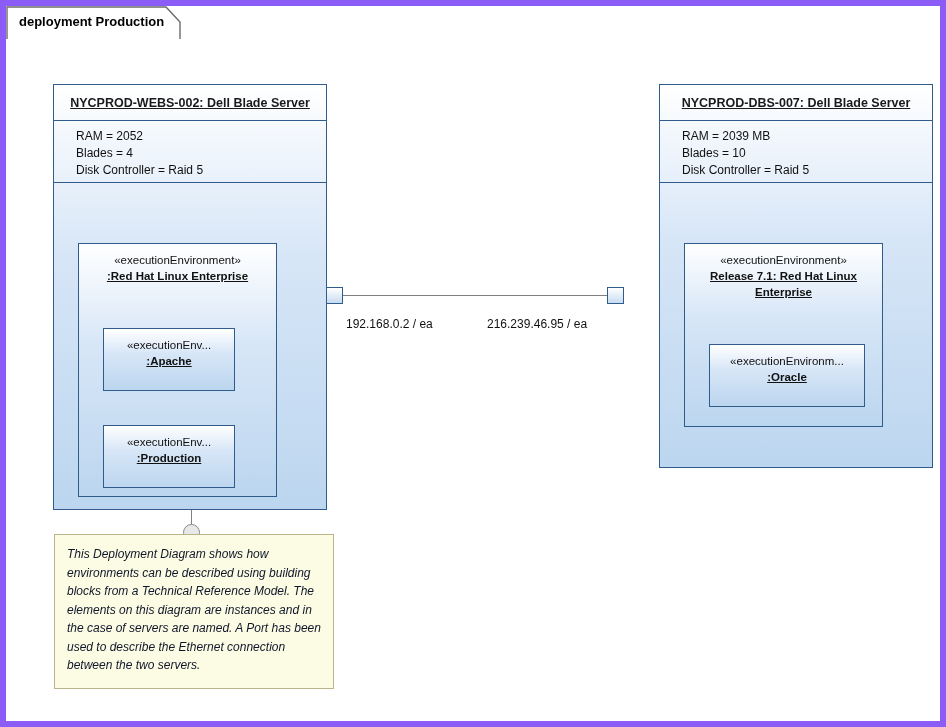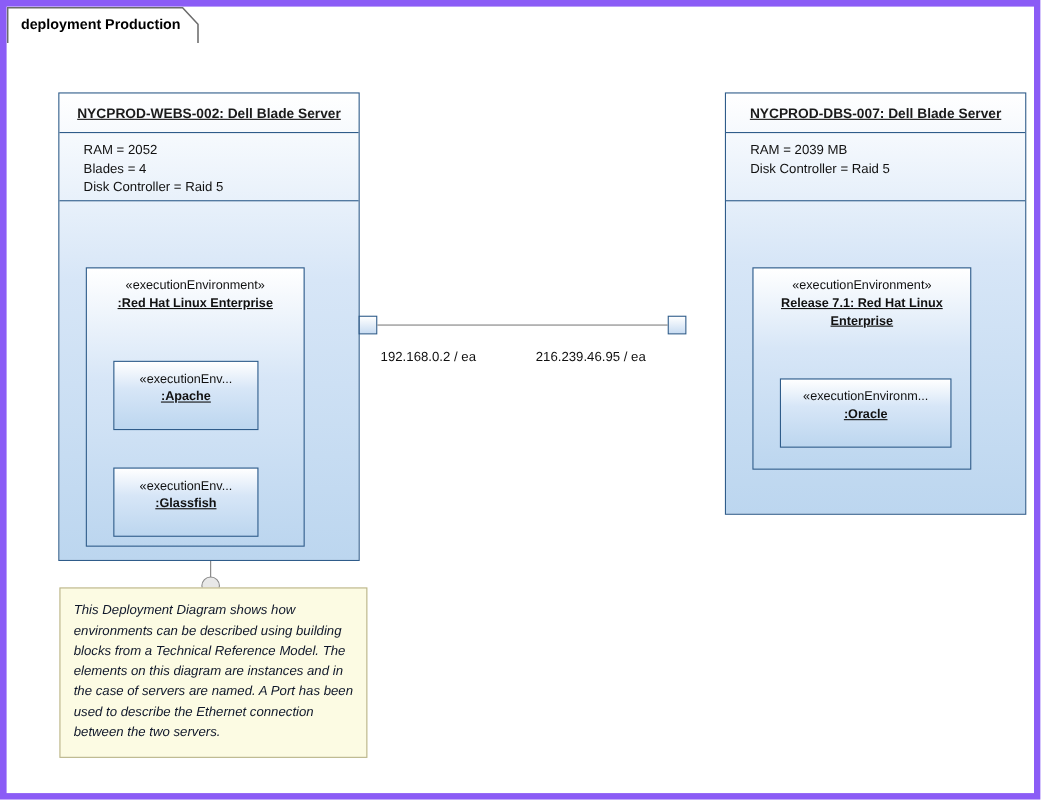--- a/index.html
+++ b/index.html
@@ -219,40 +219,41 @@
             </div>
           </div>
 
           <div class="node3d exec" style="left:24px; top:165px; width:148px; height:79px;">
             <svg class="top" width="148" height="79" viewBox="0 0 148 79" preserveAspectRatio="none">
               <polygon points="0.5,16.5 16.5,0.5 147.5,0.5 147.5,62.5 131.5,78.5 131.5,16.5" fill="#c3d9f0" stroke="#2f5c8a" stroke-width="1"></polygon>
             </svg>
             <div class="face">
               <div class="exec-label">
                 <span>«executionEnv...</span>
-                <span class="exec-name">:Glassfish</span>
+                <span class="exec-name">:Production</span>
               </div>
             </div>
           </div>
 
         </div>
       </div>
     </div>
   </div>
 
   <div class="node3d server" style="left:613px; top:62px; width:290px; height:400px;margin-left:40px;">
     <svg class="top" width="290" height="400" viewBox="0 0 290 400" preserveAspectRatio="none">
       <polygon points="0.5,16.5 16.5,0.5 289.5,0.5 289.5,383.5 273.5,399.5 273.5,16.5" fill="#c3d9f0" stroke="#2f5c8a" stroke-width="1"></polygon>
     </svg>
     <div class="face">
       <div class="header">
         <span class="header-text">NYCPROD-DBS-007: Dell Blade Server</span>
       </div>
       <div class="props">
         <div>RAM = 2039 MB</div>
+        <div>Blades = 10</div>
         <div>Disk Controller = Raid 5</div>
       </div>
 
       <div class="node3d exec" style="left:24px; top:142px; width:215px; height:200px;">
         <svg class="top" width="215" height="200" viewBox="0 0 215 200" preserveAspectRatio="none">
           <polygon points="0.5,16.5 16.5,0.5 214.5,0.5 214.5,183.5 198.5,199.5 198.5,16.5" fill="#c3d9f0" stroke="#2f5c8a" stroke-width="1"></polygon>
         </svg>
         <div class="face">
           <div class="exec-label">
             <span>«executionEnvironment»</span>

